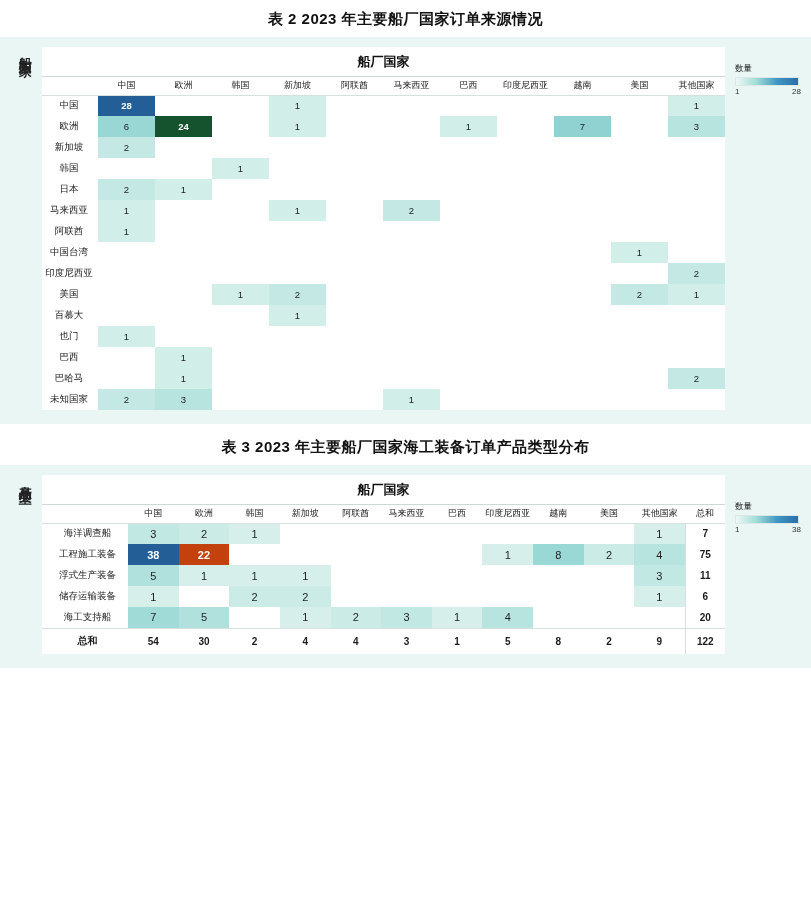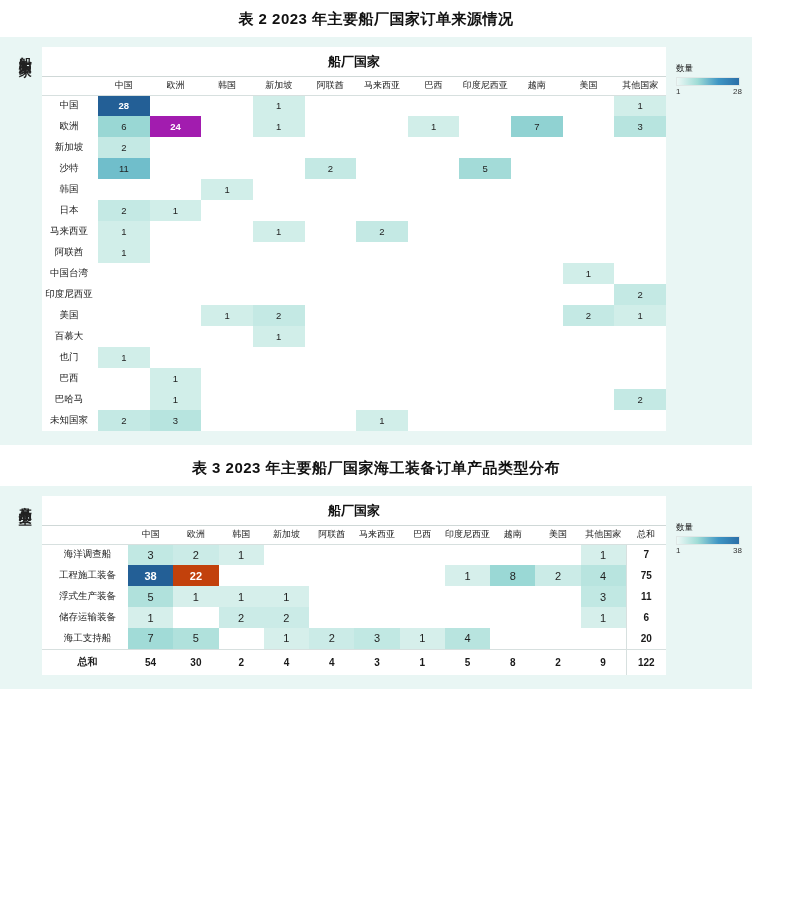--- a/index.html
+++ b/index.html
@@ -3,21 +3,21 @@
 <meta charset="utf-8">
 <style>
   * { box-sizing: border-box; }
   body {
     margin: 0;
     width: 811px;
     background: #ffffff;
     font-family: "Liberation Sans", "DejaVu Sans", sans-serif;
     color: #1a1a1a;
   }
-  .page { width: 752px; }
+  .page { width: 811px; }
 
   .fig-title {
     text-align: center;
     font-size: 15px;
     font-weight: 700;
     color: #111;
     padding: 10px 0 8px 0;
     letter-spacing: 0.5px;
   }
 
@@ -201,55 +201,41 @@
                 <td class="cell"></td>
                 <td class="cell"></td>
                 <td class="cell"></td>
                 <td class="cell"></td>
                 <td class="cell"></td>
                 <td class="cell" style="background:rgb(209,238,233)">1</td>
               </tr>
               <tr>
                 <td class="rowlab">欧洲</td>
                 <td class="cell" style="background:rgb(153,215,212)">6</td>
-                <td class="cell dark" style="background:#a21caf">24</td>
+                <td class="cell dark" style="background:#14532d">24</td>
                 <td class="cell"></td>
                 <td class="cell" style="background:rgb(209,238,233)">1</td>
                 <td class="cell"></td>
                 <td class="cell"></td>
                 <td class="cell" style="background:rgb(209,238,233)">1</td>
                 <td class="cell"></td>
                 <td class="cell" style="background:rgb(144,210,210)">7</td>
                 <td class="cell"></td>
                 <td class="cell" style="background:rgb(183,228,223)">3</td>
               </tr>
               <tr>
                 <td class="rowlab">新加坡</td>
                 <td class="cell" style="background:rgb(196,233,228)">2</td>
                 <td class="cell"></td>
                 <td class="cell"></td>
                 <td class="cell"></td>
                 <td class="cell"></td>
                 <td class="cell"></td>
                 <td class="cell"></td>
                 <td class="cell"></td>
-                <td class="cell"></td>
-                <td class="cell"></td>
-                <td class="cell"></td>
-              </tr>
-              <tr>
-                <td class="rowlab">沙特</td>
-                <td class="cell" style="background:rgb(112,190,203)">11</td>
-                <td class="cell"></td>
-                <td class="cell"></td>
-                <td class="cell"></td>
-                <td class="cell" style="background:rgb(196,233,228)">2</td>
-                <td class="cell"></td>
-                <td class="cell"></td>
-                <td class="cell" style="background:rgb(163,219,216)">5</td>
                 <td class="cell"></td>
                 <td class="cell"></td>
                 <td class="cell"></td>
               </tr>
               <tr>
                 <td class="rowlab">韩国</td>
                 <td class="cell"></td>
                 <td class="cell"></td>
                 <td class="cell" style="background:rgb(209,238,233)">1</td>
                 <td class="cell"></td>

